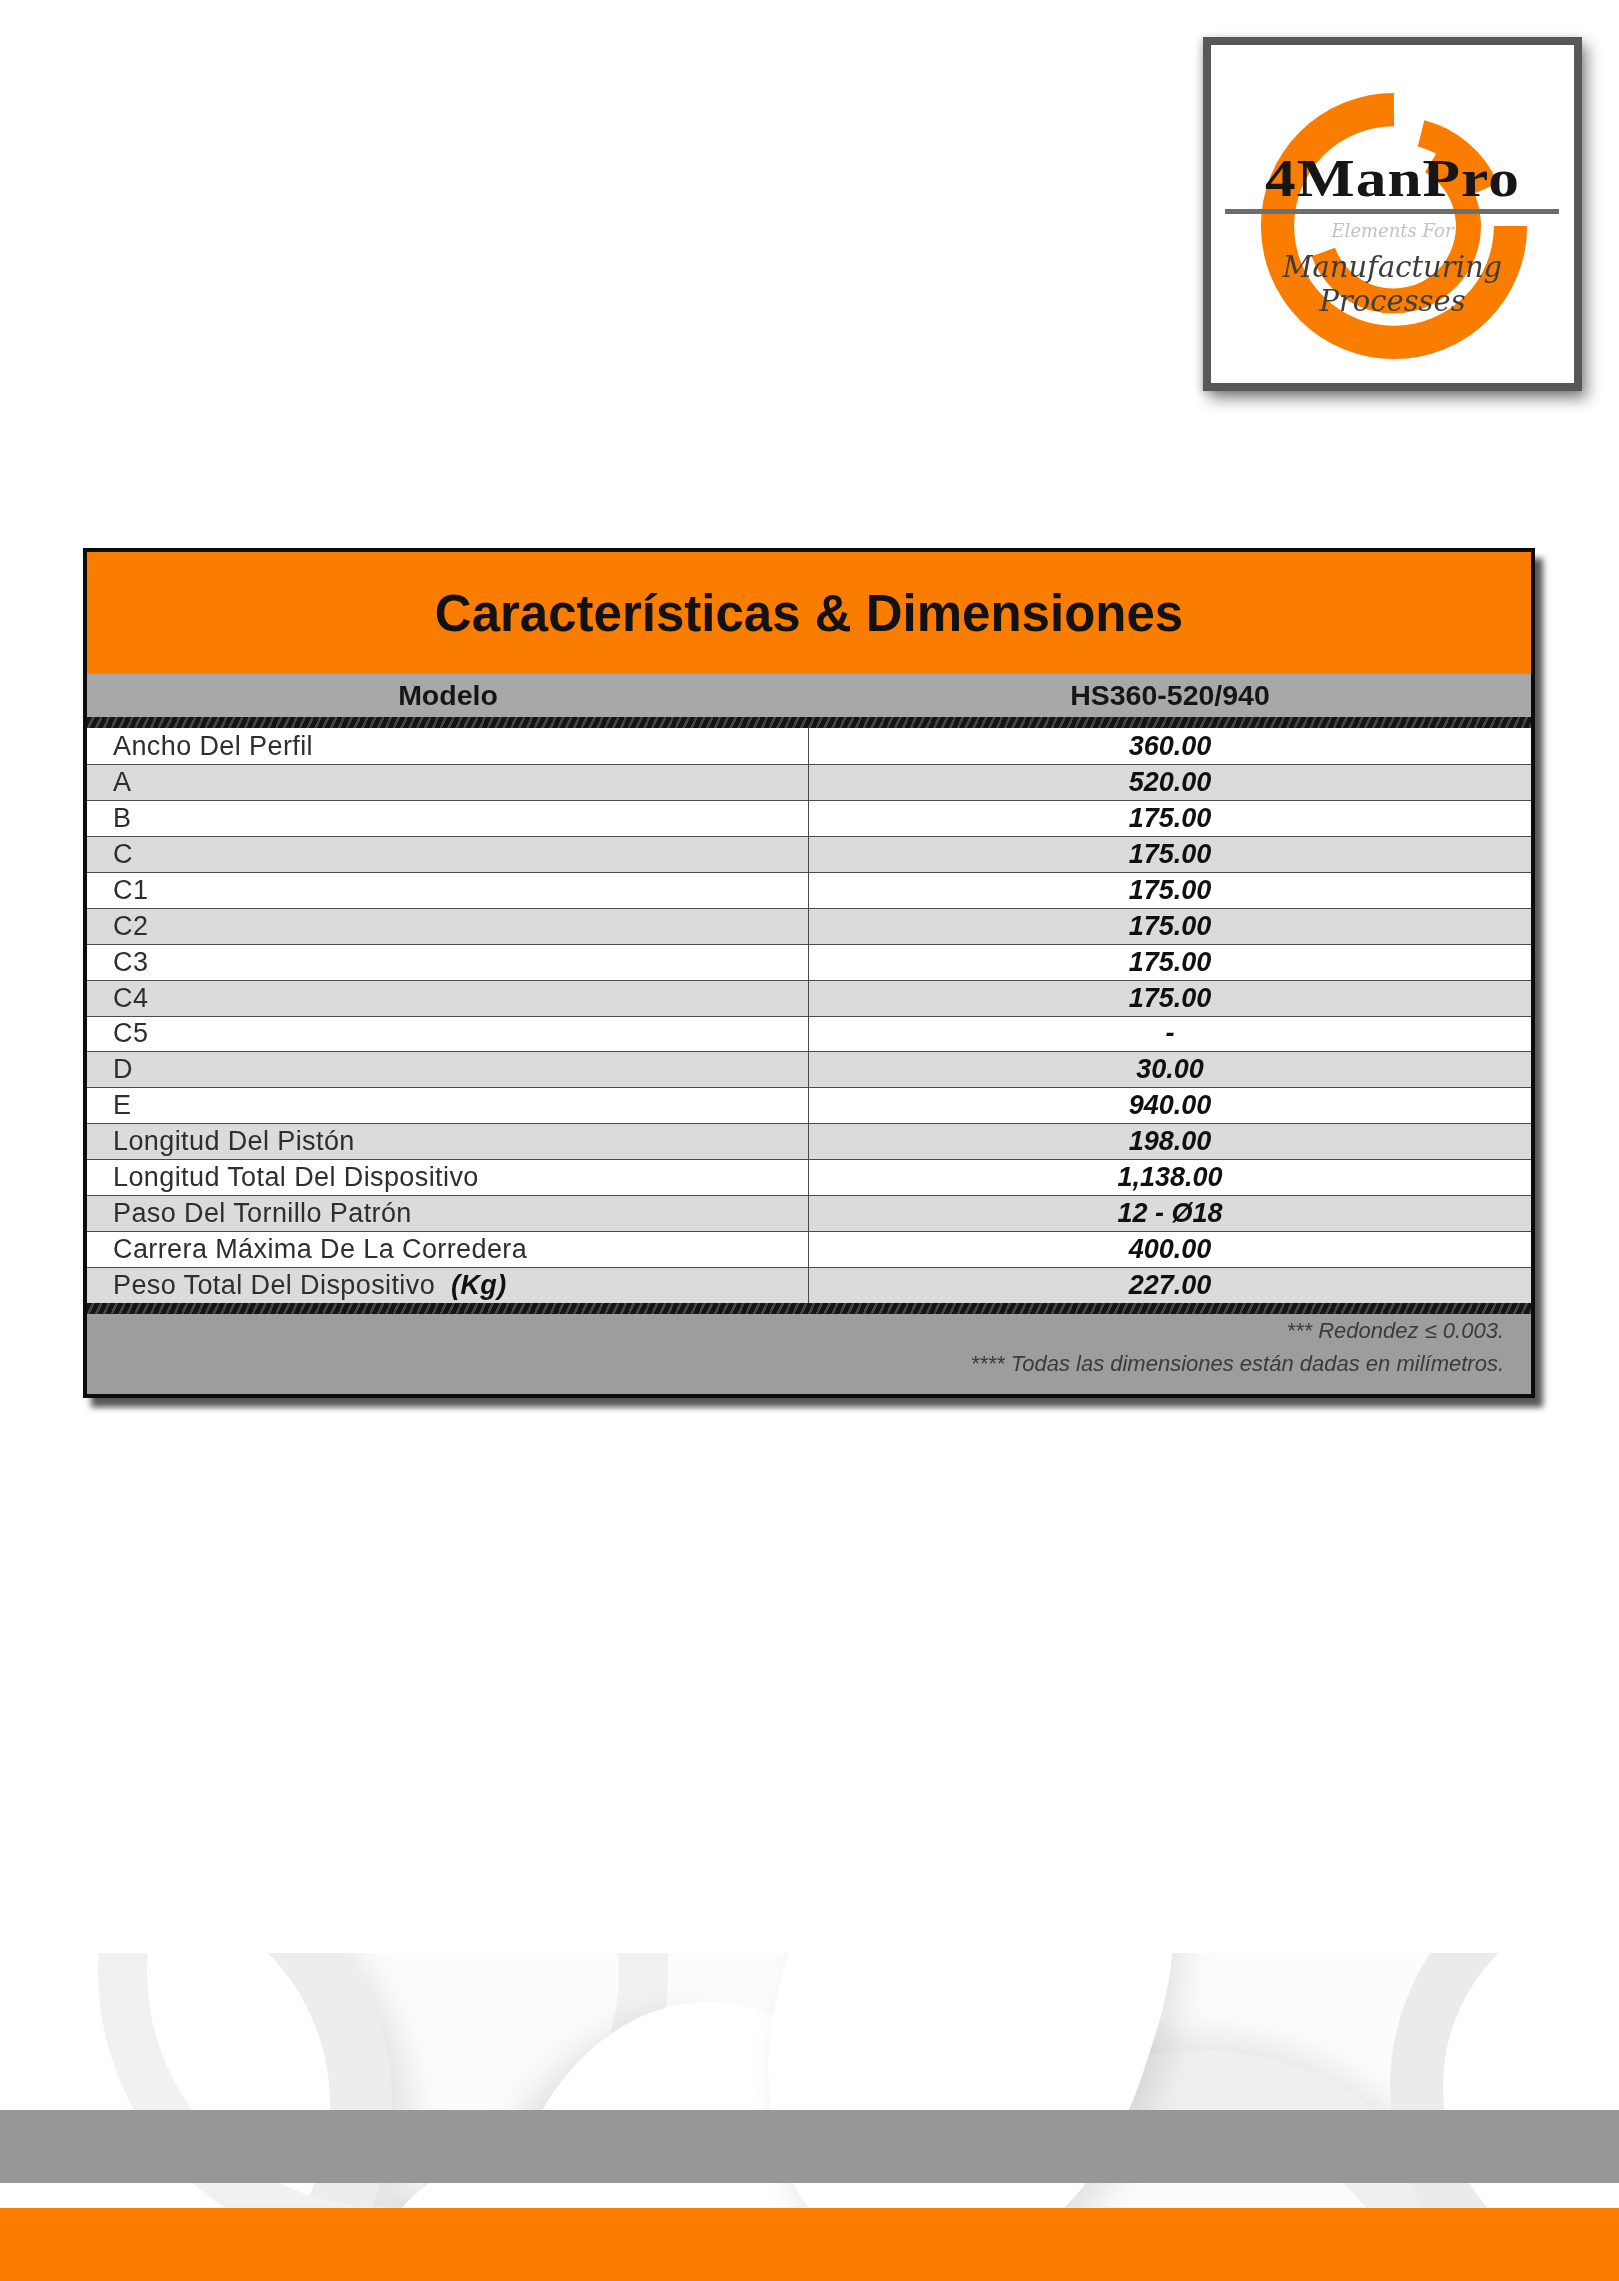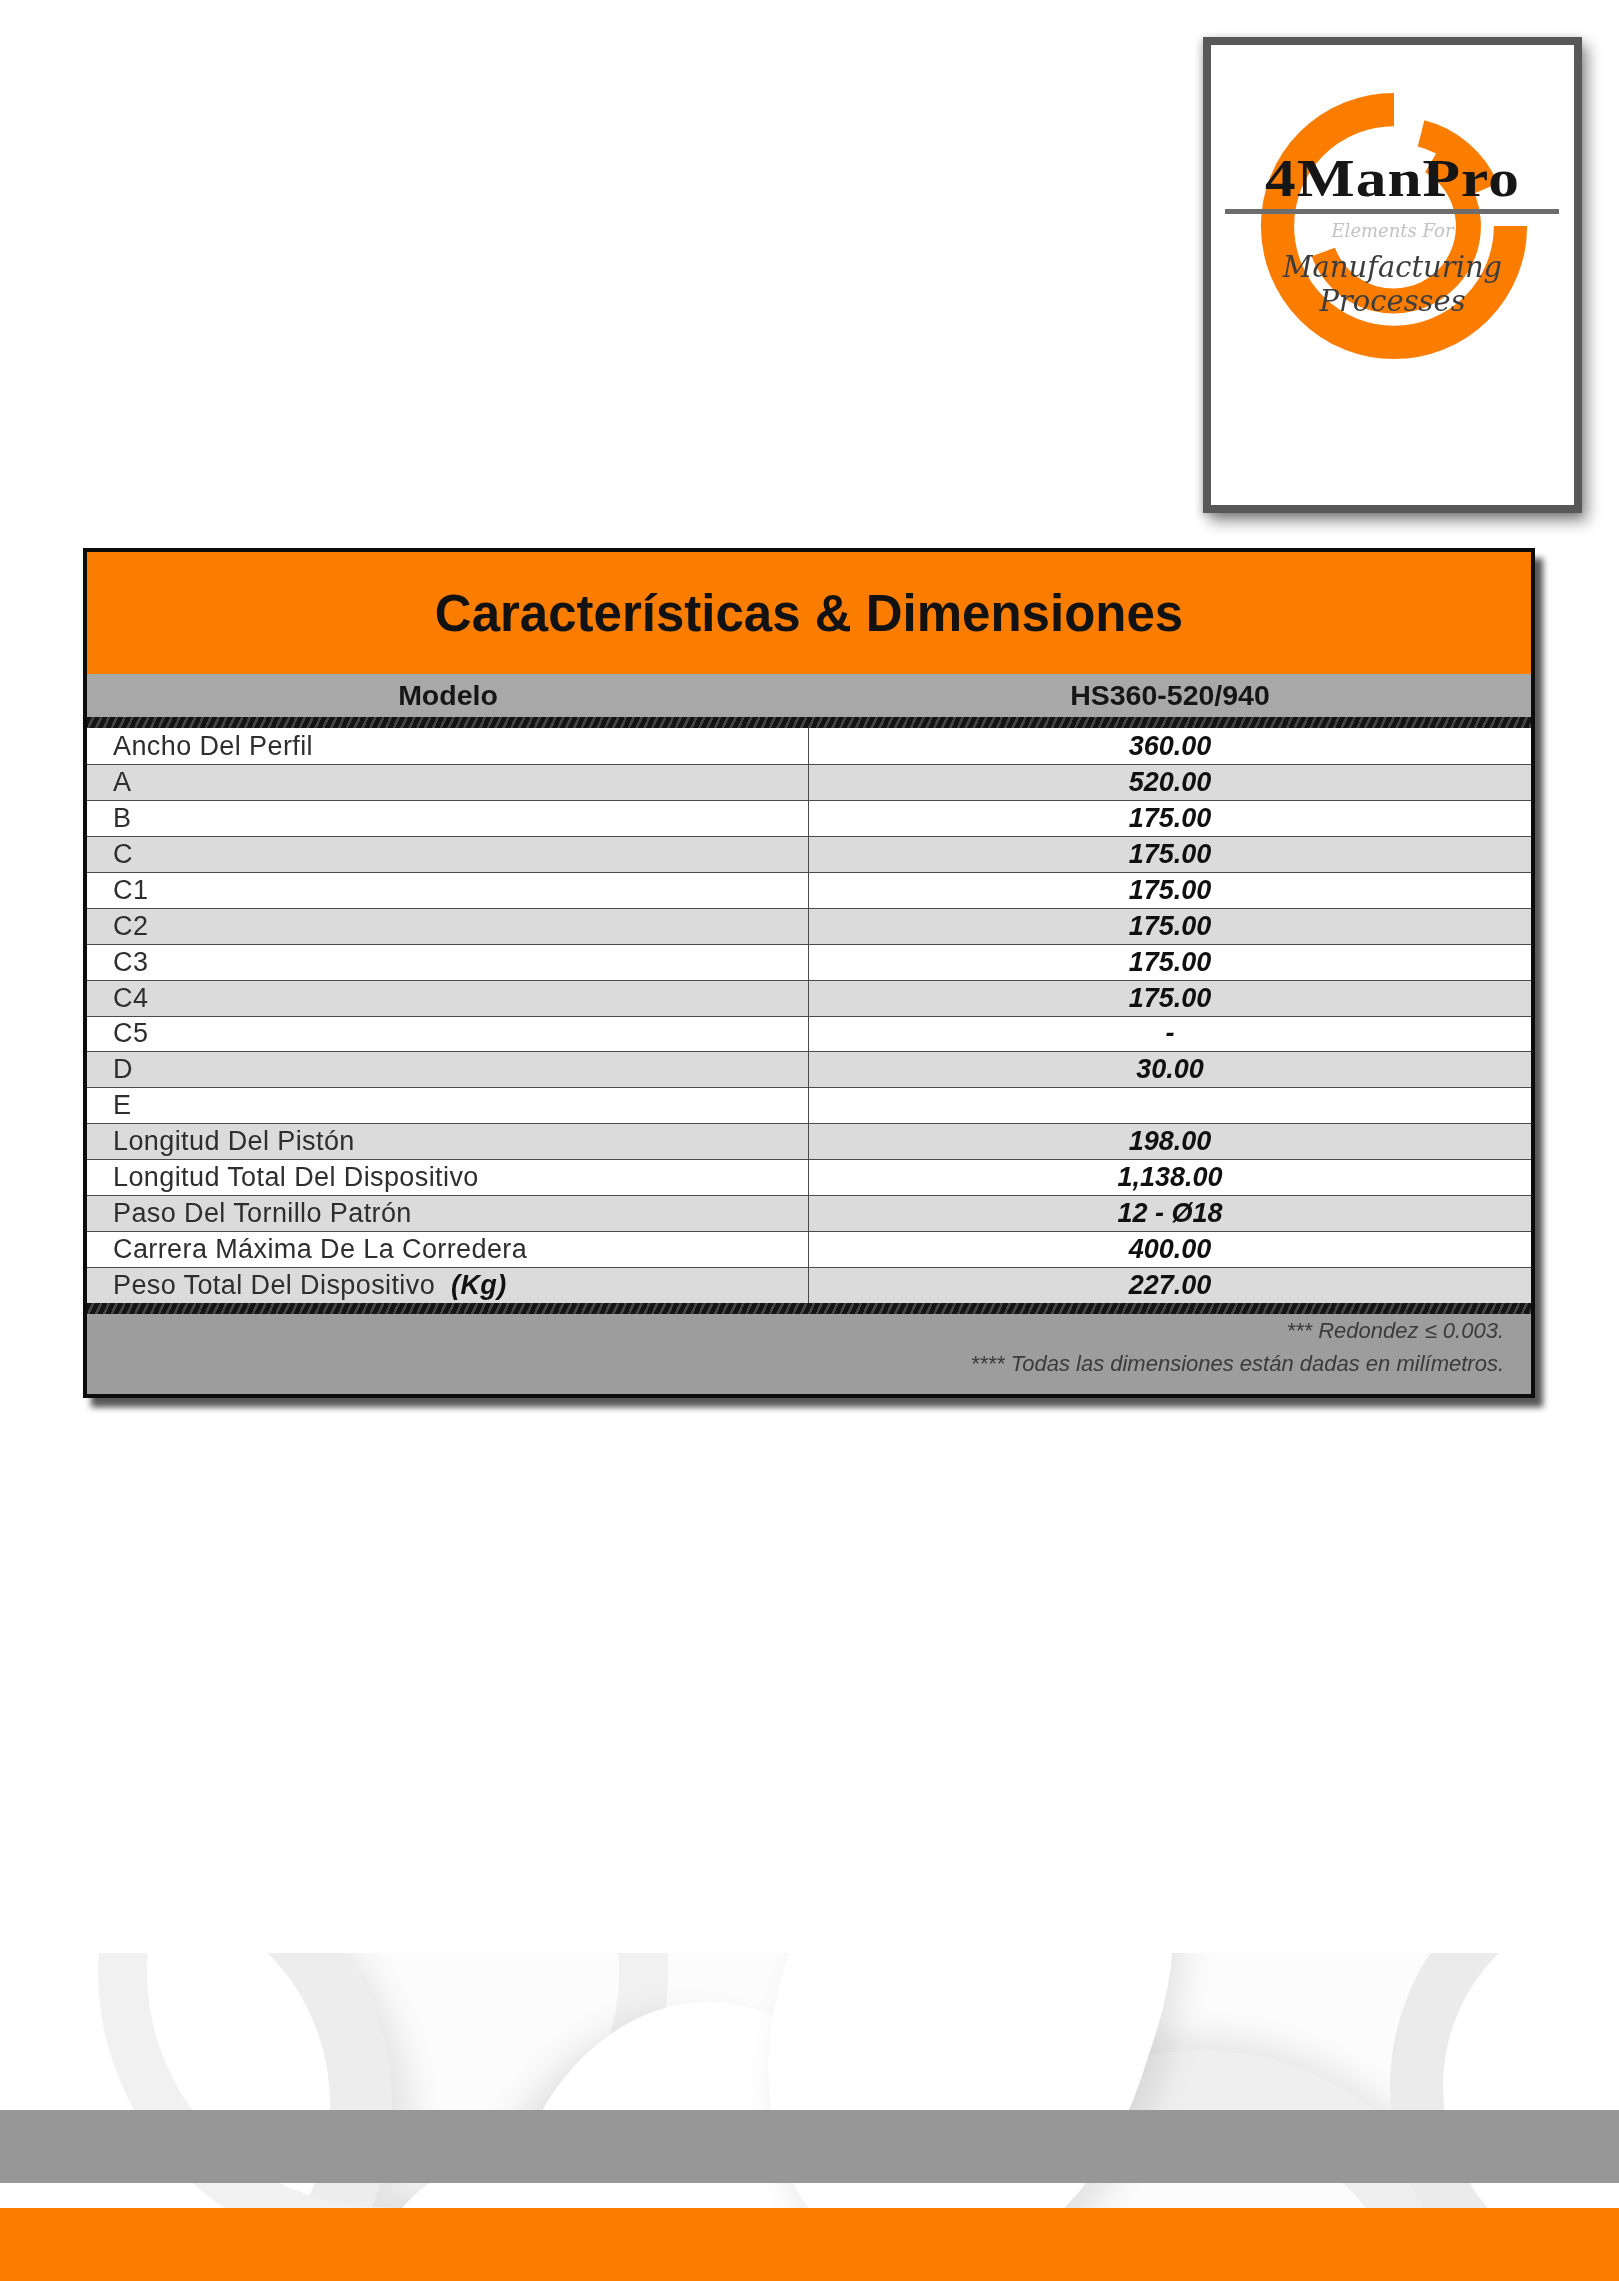--- a/index.html
+++ b/index.html
@@ -9,21 +9,21 @@
     --footer-gray:#9D9D9D;
     --band-gray:#979797;
     --line:#4a4a4a;
   }
   *{margin:0;padding:0;box-sizing:border-box;}
   body{background:#ffffff;font-family:"Liberation Sans",sans-serif;}
   .page{position:relative;width:1619px;height:2281px;background:#ffffff;overflow:hidden;}
 
   
   .logo-card{
-    position:absolute;left:1203px;top:37px;width:379px;height:476px;
+    position:absolute;left:1203px;top:37px;width:379px;height:354px;
     background:#ffffff;border:8px solid #585858;
     box-shadow:6.2px 8px 14.3px rgba(0,0,0,0.45), -1.8px 1.8px 7.1px rgba(0,0,0,0.18);
   }
   .logo-swirl{position:absolute;left:27px;top:25px;width:312px;height:312px;}
   .logo-swirl path{fill:none;stroke:var(--orange);}
   .brand{
     position:absolute;left:0;top:107px;width:100%;text-align:center;
     font-family:"Liberation Serif",serif;font-weight:700;font-size:52px;color:#161616;
     transform:scaleX(1.18);transform-origin:center;letter-spacing:0.9px;line-height:53px;
   }
@@ -194,20 +194,21 @@
     <div class="cell label">
             <span class="lbl">D</span>
           </div>
     <div class="cell value">30.00</div>
   </div>
 
   <div class="row">
     <div class="cell label">
             <span class="lbl">E</span>
           </div>
+    <div class="cell value">940.00</div>
   </div>
 
   <div class="row">
     <div class="cell label">
             <span class="lbl">Longitud Del Pistón</span>
           </div>
     <div class="cell value">198.00</div>
   </div>
 
   <div class="row">

